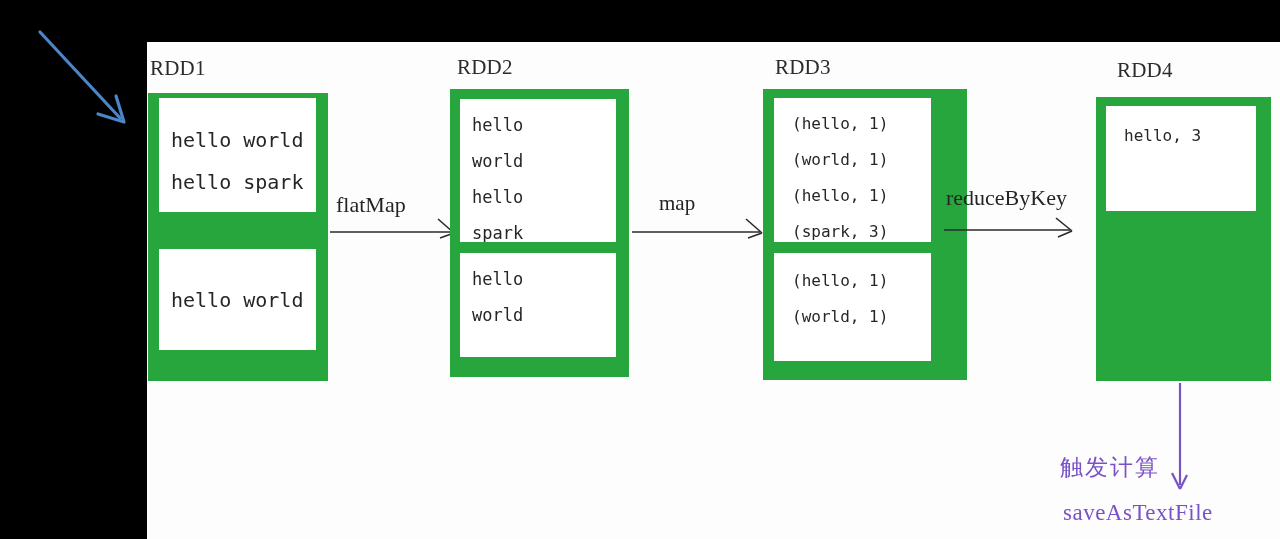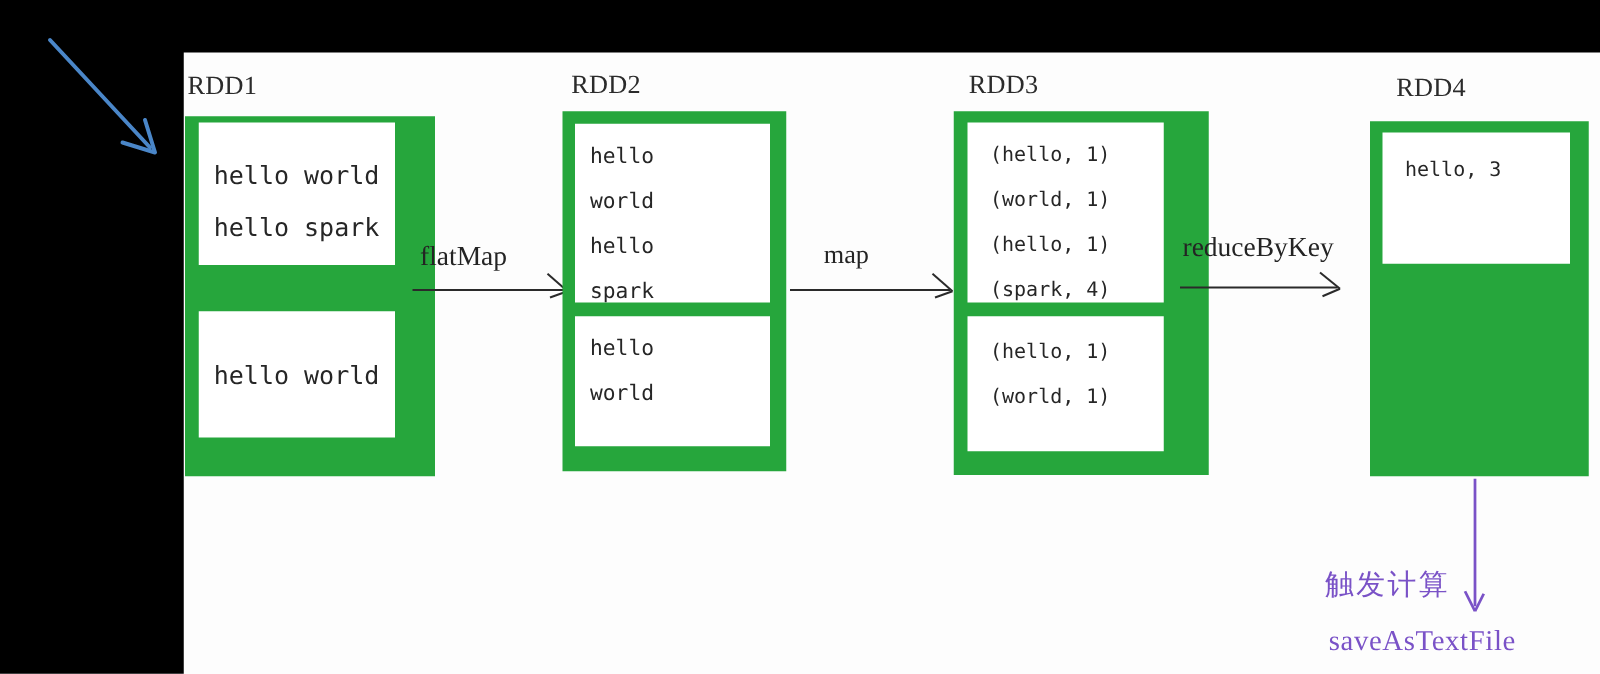--- a/index.html
+++ b/index.html
@@ -109,21 +109,21 @@
   }
 </style>
 </head>
 <body>
 
 <div id="canvas">
 
   <div class="rdd-group">
     <div class="rdd-label" style="left:150px; top:56px;">RDD1</div>
 
-    <div class="rdd-box" style="left:148px; top:93px; width:200px; height:288px;">
+    <div class="rdd-box" style="left:148px; top:93px; width:180px; height:288px;">
 
       <div class="partition" style="left:11px; top:5px; width:157px; height:114px;">
         <div class="partition-lines" style="top:21px;">
           <div class="pline" style="font-size:20px; line-height:42px;">hello world</div>
           <div class="pline" style="font-size:20px; line-height:42px;">hello spark</div>
         </div>
       </div>
 
       <div class="partition" style="left:11px; top:156px; width:157px; height:101px;">
         <div class="partition-lines" style="top:32px;">
@@ -177,21 +177,21 @@
   <div class="rdd-group">
     <div class="rdd-label" style="left:775px; top:55px;">RDD3</div>
 
     <div class="rdd-box" style="left:763px; top:89px; width:204px; height:291px;">
 
       <div class="partition" style="left:11px; top:9px; width:157px; height:144px;">
         <div class="partition-lines" style="top:8px; padding-left:18px;">
           <div class="pline" style="font-size:16px; line-height:36px;">(hello, 1)</div>
           <div class="pline" style="font-size:16px; line-height:36px;">(world, 1)</div>
           <div class="pline" style="font-size:16px; line-height:36px;">(hello, 1)</div>
-          <div class="pline" style="font-size:16px; line-height:36px;">(spark, 4)</div>
+          <div class="pline" style="font-size:16px; line-height:36px;">(spark, 3)</div>
         </div>
       </div>
 
       <div class="partition" style="left:11px; top:164px; width:157px; height:108px;">
         <div class="partition-lines" style="top:10px; padding-left:18px;">
           <div class="pline" style="font-size:16px; line-height:36px;">(hello, 1)</div>
           <div class="pline" style="font-size:16px; line-height:36px;">(world, 1)</div>
         </div>
       </div>
     </div>

